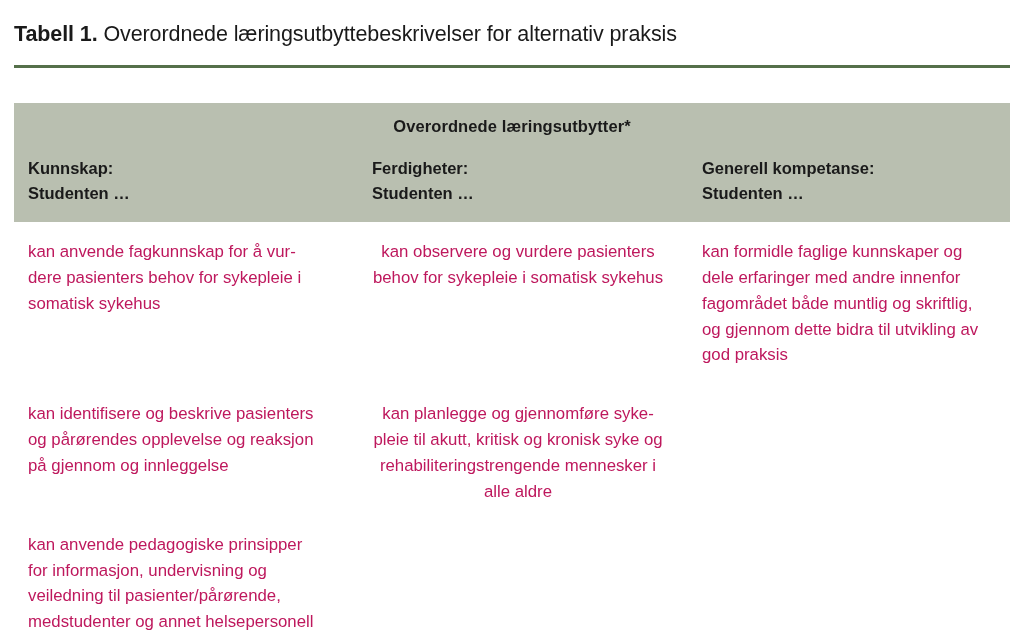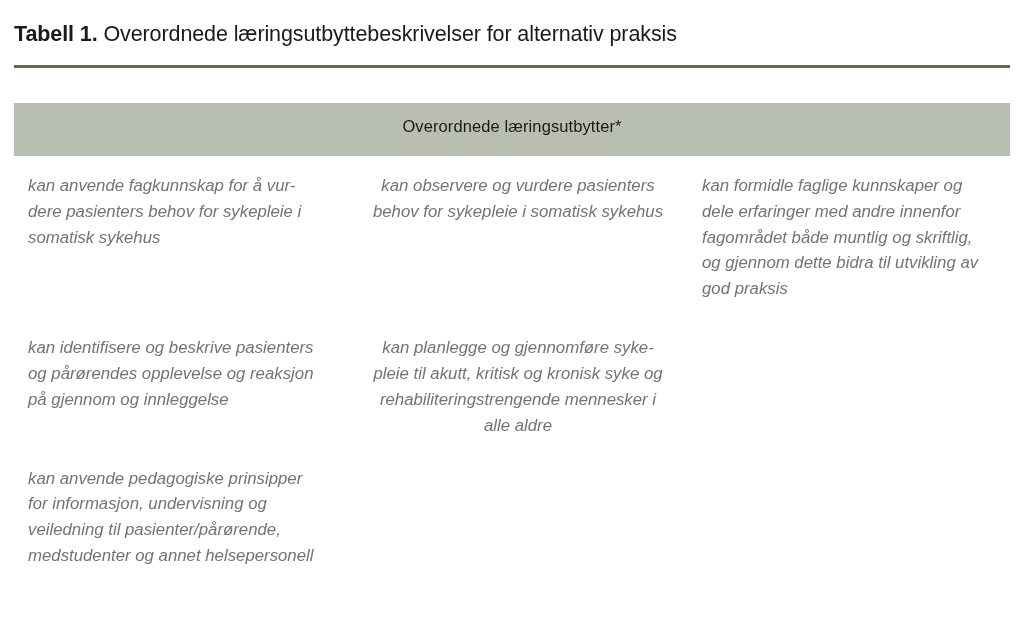--- a/index.html
+++ b/index.html
@@ -61,21 +61,21 @@
   table.lub col.c1 { width: 344px; }
   table.lub col.c2 { width: 330px; }
   table.lub col.c3 { width: 322px; }
 
   .hdr-band td {
     background: #b9bfb0;
   }
 
   .hdr-span {
     text-align: center;
-    font-weight: 400;
+    font-weight: 700;
     font-size: 16.5px;
     padding: 14px 0 20px 0;
     letter-spacing: 0.1px;
   }
 
   .hdr-col {
     vertical-align: top;
     font-weight: 700;
     font-size: 16.5px;
     line-height: 1.52;
@@ -83,22 +83,21 @@
     white-space: pre-line;
   }
   .hdr-band td.first { padding-left: 14px; }
 
   .body-cell {
     vertical-align: top;
     font-size: 16.8px;
     line-height: 1.54;
     padding: 16px 22px 23px 14px;
     white-space: pre-line;
-    color: #737373;
-    font-style: italic;
+    color: #be185d;
   }
   .body-cell.col2 { padding-right: 24px; text-align: center; }
   .body-cell.col3 { padding-right: 14px; }
 
   tr.row-r1 .body-cell { padding-top: 17px; padding-bottom: 22px; }
   tr.row-r2 .body-cell { padding-top: 11px; padding-bottom: 16px; }
   tr.row-r3 .body-cell { padding-top: 11px; padding-bottom: 14px; }
 </style>
 </head>
 <body>
@@ -114,20 +113,28 @@
   <div class="table-wrap">
     <table class="lub">
       <colgroup>
         <col class="c1">
           <col class="c2">
           <col class="c3">
       </colgroup>
       <thead>
         <tr class="hdr-band">
           <td class="hdr-span" colspan="3">Overordnede læringsutbytter*</td>
+        </tr>
+        <tr class="hdr-band">
+          <td class="hdr-col first">Kunnskap:
+Studenten …</td>
+          <td class="hdr-col">Ferdigheter:
+Studenten …</td>
+          <td class="hdr-col">Generell kompetanse:
+Studenten …</td>
         </tr>
       </thead>
       <tbody>
         <tr class="row-r1">
           <td class="body-cell col1">kan anvende fagkunnskap for å vur-
 dere pasienters behov for sykepleie i
 somatisk sykehus</td>
           <td class="body-cell col2">kan observere og vurdere pasienters
 behov for sykepleie i somatisk sykehus</td>
           <td class="body-cell col3">kan formidle faglige kunnskaper og

